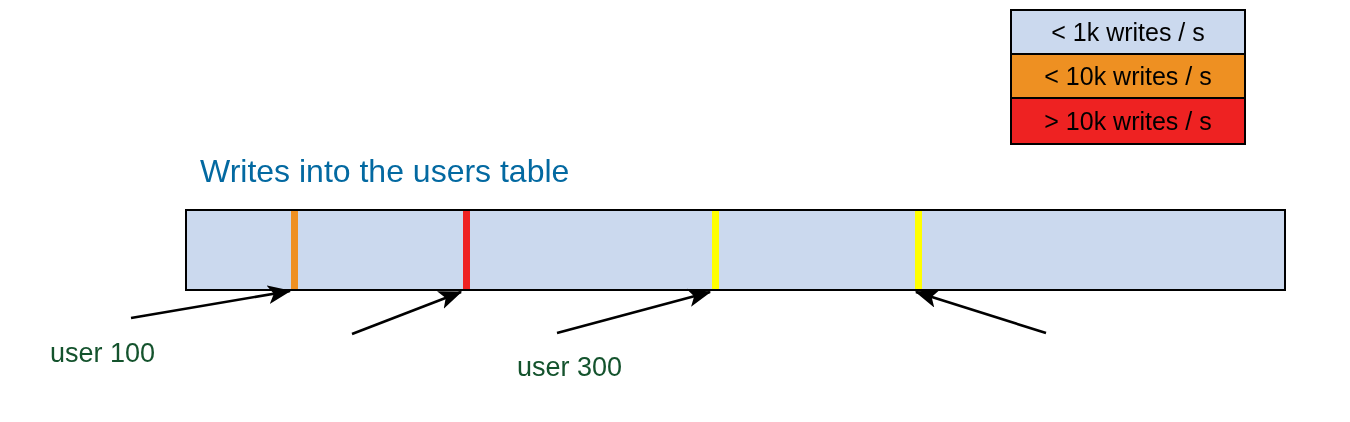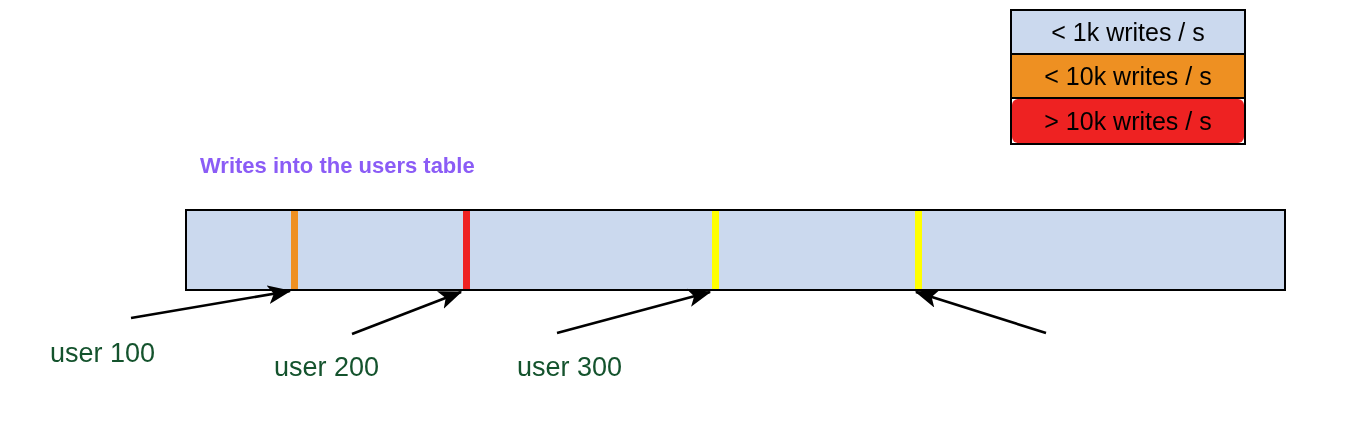--- a/index.html
+++ b/index.html
@@ -31,39 +31,37 @@
   .legend-row {
     height: 44px;
     box-sizing: border-box;
     border-bottom: 2px solid #000000;
     display: flex;
     align-items: center;
     justify-content: center;
   }
   .legend-row:last-child {
     border-bottom: none;
-    border-radius: 6px;
   }
   .legend-label {
     font-size: 25px;
     color: #000000;
     line-height: 1;
     white-space: nowrap;
     letter-spacing: 0px;
   }
 
   
   #caption {
     position: absolute;
     left: 200px;
     top: 153px;
-    font-size: 22px;
-    color: #8b5cf6;
+    font-size: 32px;
+    color: #0369a1;
     white-space: nowrap;
-    font-weight: bold;
   }
 
   
   #table-bar {
     position: absolute;
     left: 185px;
     top: 209px;
     width: 1101px;
     height: 82px;
     box-sizing: border-box;
@@ -129,16 +127,15 @@
     </defs>
     <g id="arrow-group" stroke="#000000" stroke-width="2.6" fill="none">
         <line x1="131" y1="318" x2="290" y2="291" marker-end="url(#ahead)"></line>
         <line x1="352" y1="334" x2="461" y2="292" marker-end="url(#ahead)"></line>
         <line x1="557" y1="333" x2="710" y2="292" marker-end="url(#ahead)"></line>
         <line x1="1046" y1="333" x2="916" y2="292" marker-end="url(#ahead)"></line>
       </g>
   </svg>
 
   <div class="user-label" style="left: 50px; top: 338px;">user 100</div>
-  <div class="user-label" style="left: 274px; top: 352px;">user 200</div>
   <div class="user-label" style="left: 517px; top: 352px;">user 300</div>
 
 </div>
 
 </body></html>

